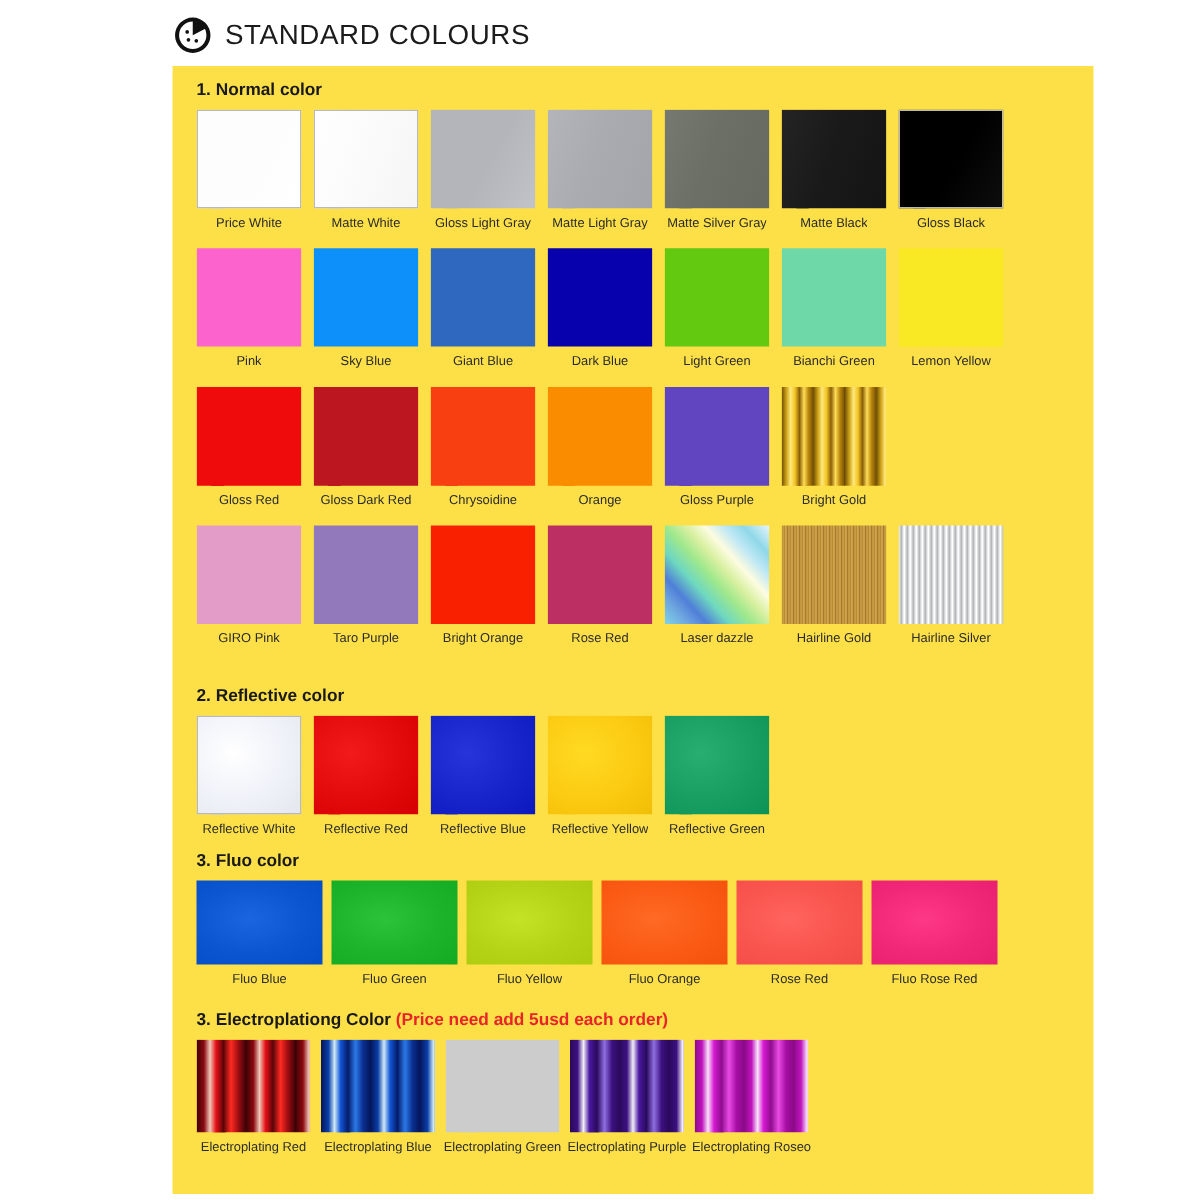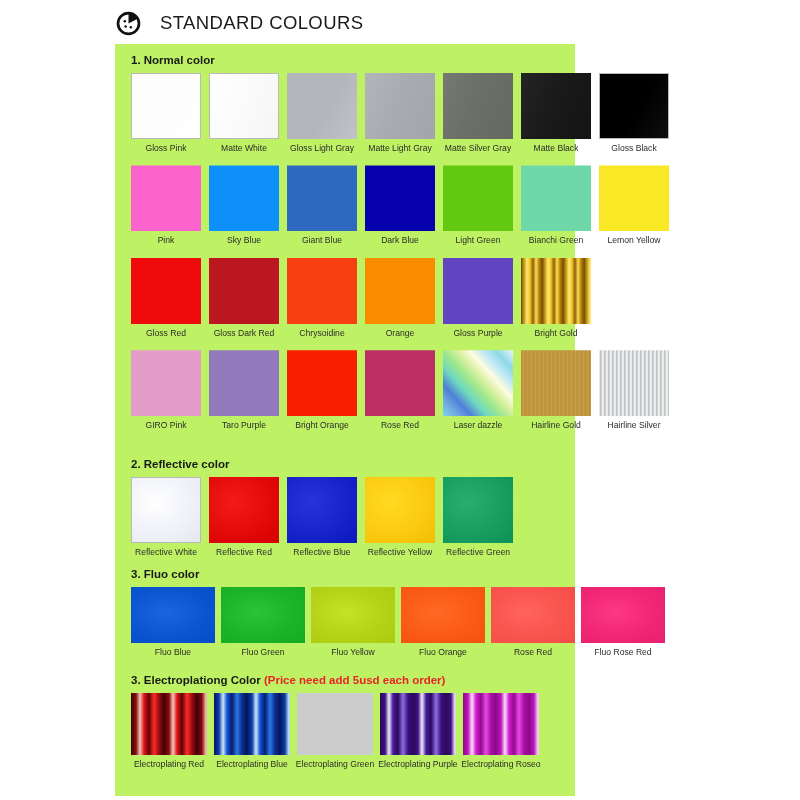--- a/index.html
+++ b/index.html
@@ -16,44 +16,44 @@
   }
 
   
   .page-header {
     position: absolute;
     left: 115px;
     top: 6px;
     height: 34px;
     display: flex;
     align-items: center;
-    gap: 18px;
+    gap: 8px;
   }
   .palette-icon {
     width: 27px;
     height: 27px;
     flex: 0 0 auto;
     display: block;
   }
   .page-title {
     font-size: 18.5px;
     letter-spacing: 0.4px;
     color: #1b1b1b;
     font-weight: 400;
     white-space: nowrap;
   }
 
   
   .panel {
     position: absolute;
     left: 115px;
     top: 44px;
-    width: 460px;
+    width: 614px;
     height: 752px;
-    background: #bef264;
+    background: #fde047;
     box-sizing: border-box;
     padding: 0;
   }
 
   .section {
     position: absolute;
     left: 0;
     width: 100%;
   }
   .section-title {
@@ -144,21 +144,21 @@
 </div>
 
 <div class="panel" id="panel">
     <div class="section" style="top: 10px;">
       <div class="section-title"><span>1. Normal color</span></div>
       <div class="swatch-row" style="margin-bottom: 12px;">
         <div class="cell">
           <div class="chip-wrap">
             <div class="chip bordered" style="background: linear-gradient(118deg, rgb(253, 253, 253) 0%, rgb(253, 253, 253) 55%, rgb(255, 255, 255) 100%);"></div>
           </div>
-          <div class="chip-label">Gloss Pink</div>
+          <div class="chip-label">Price White</div>
         </div>
         <div class="cell">
           <div class="chip-wrap">
             <div class="chip bordered" style="background: linear-gradient(110deg, rgb(255, 255, 255) 0%, rgb(251, 251, 251) 45%, rgb(245, 245, 245) 100%);"></div>
           </div>
           <div class="chip-label">Matte White</div>
         </div>
         <div class="cell">
           <div class="chip-wrap">
             <div class="chip" style="background: linear-gradient(118deg, rgb(179, 181, 186) 0%, rgb(179, 181, 186) 55%, rgb(193, 195, 200) 100%);"></div>

